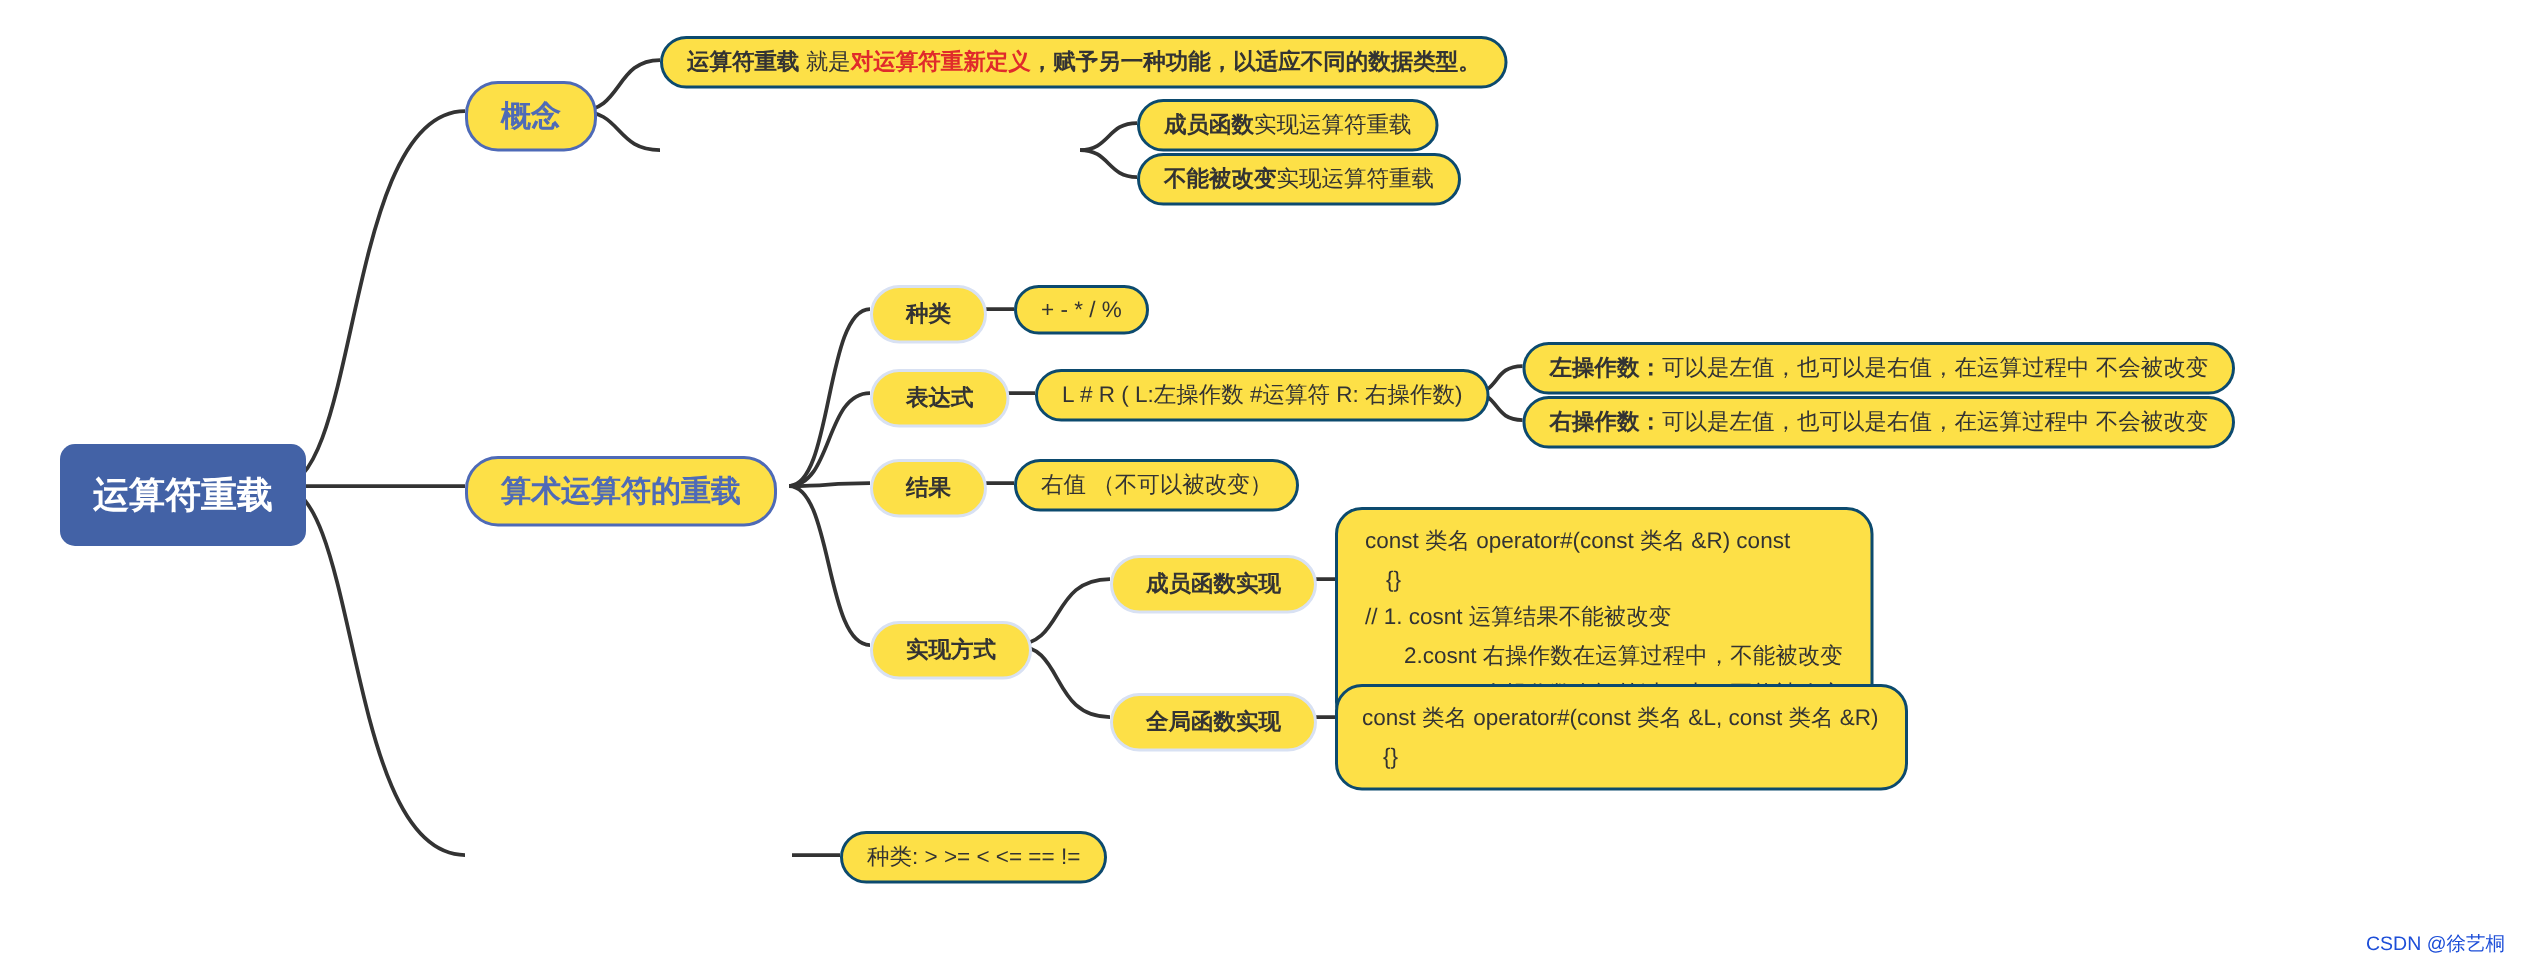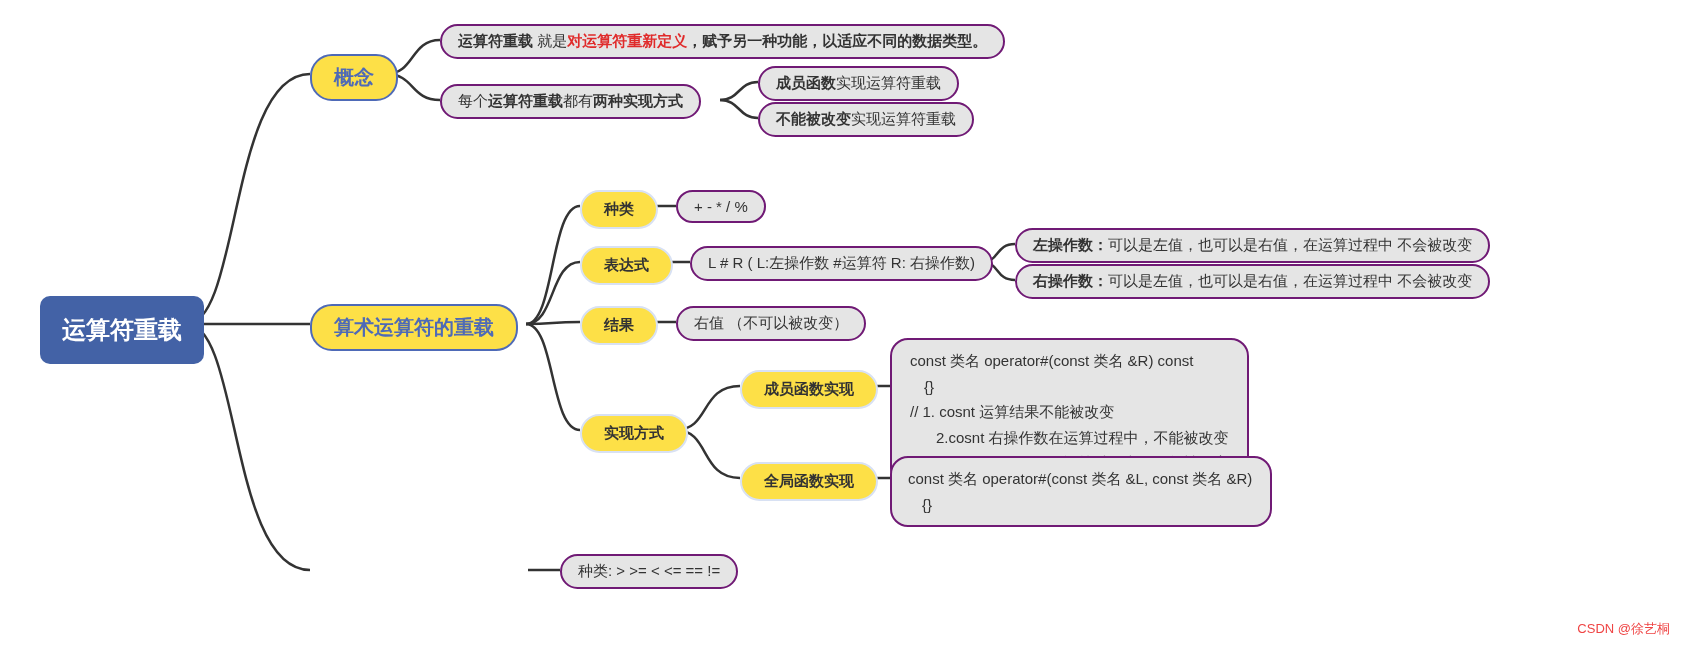--- a/index.html
+++ b/index.html
@@ -10,25 +10,25 @@
   .root {
     background: #4362a6; color: #fff; font-weight: 700; font-size: 24px;
     border-radius: 10px; padding: 18px 22px;
   }
   .pill {
     border-radius: 22px; padding: 8px 22px;
     background: #fde047; font-weight: 600;
   }
   .bluepill { border: 2px solid #4e6ab7; color: #4e6ab7; font-size: 20px; }
   .subpill { border: 2px solid #d8e1f3; font-size: 15px; }
-  .leaf { border: 2px solid #701a75; border-radius: 22px; background: #e5e5e5; padding: 6px 16px; }
+  .leaf { border: 2px solid #0c4a6e; border-radius: 22px; background: #fde047; padding: 6px 16px; }
   .leaf.multi { border-radius: 18px; padding: 8px 18px; line-height: 1.7; }
   .b { font-weight: 700; }
   .red { color: #e02b2b; font-weight: 700; }
-  .watermark { position: absolute; right: 18px; bottom: 8px; color: #ef4444; font-size: 13px; margin-left: 34px; }
+  .watermark { position: absolute; right: 18px; bottom: 8px; color: #1d4ed8; font-size: 13px; margin-left: 34px; }
 </style>
 </head>
 <body>
 <div class="canvas">
 
 <svg class="lines" viewBox="0 0 1688 646">
   <g fill="none" stroke="#333" stroke-width="2.5">
 
     <path d="M187 324 C240 324 230 74 310 74"></path>
     <path d="M187 324 C240 324 230 324 310 324"></path>
@@ -70,23 +70,20 @@
 </div>
 
 <div class="node pill bluepill" style="left:310px; top:54px;">
   <span>概念</span>
 </div>
 
 <div class="node leaf" style="left:440px; top:24px;">
   <span><span class="b">运算符重载 </span><span>就是</span><span class="red">对运算符重新定义</span><span class="b">，赋予另一种功能，以适应不同的数据类型。</span></span>
 </div>
 
-<div class="node leaf" style="left:440px; top:84px;">
-  <span><span>每个</span><span class="b">运算符重载</span><span>都有</span><span class="b">两种实现方式</span></span>
-</div>
 
 <div class="node leaf" style="left:758px; top:66px;">
   <span><span class="b">成员函数</span><span>实现运算符重载</span></span>
 </div>
 <div class="node leaf" style="left:758px; top:102px;">
   <span><span class="b">不能被改变</span><span>实现运算符重载</span></span>
 </div>
 
 <div class="node pill bluepill" style="left:310px; top:304px;">
   <span>算术运算符的重载</span>

